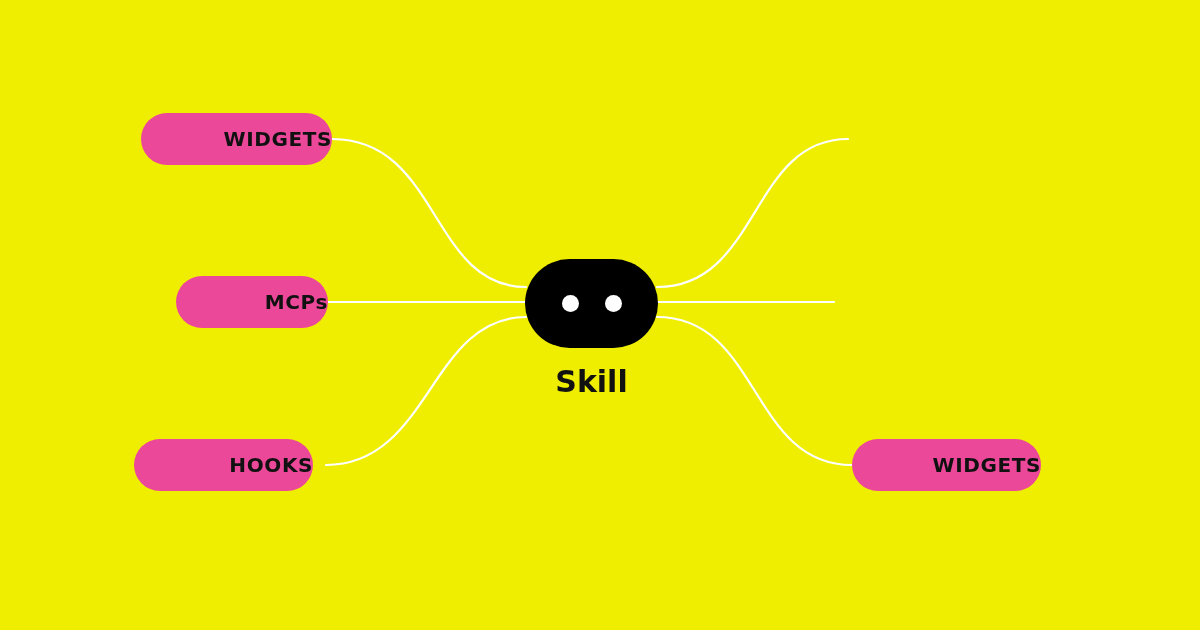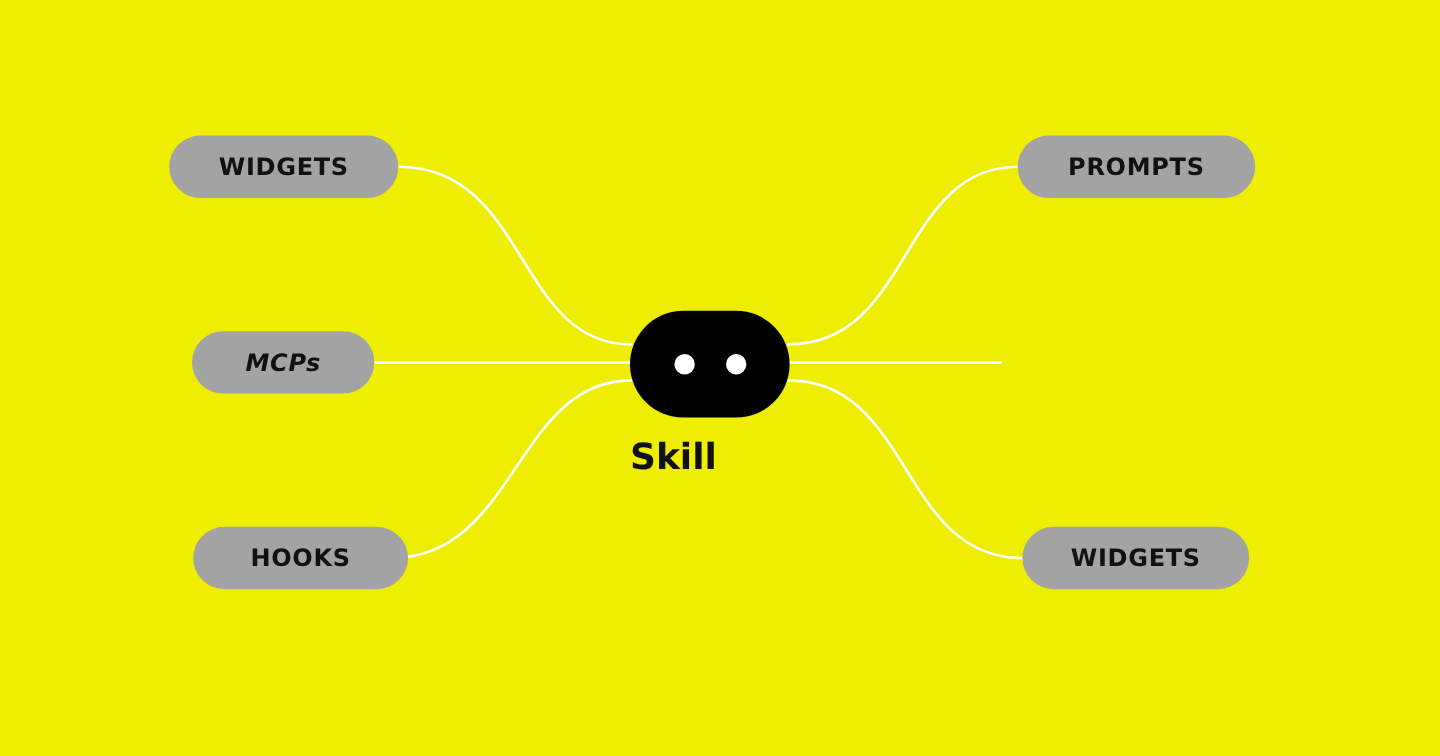--- a/index.html
+++ b/index.html
@@ -7,23 +7,23 @@
       width: 1200px; height: 630px; overflow: hidden;
       background: #EFEE00;
       position: relative;
       font-family: "DejaVu Sans", "Liberation Sans", sans-serif;
     }
     .canvas { position: absolute; left: 0; top: 0; width: 1200px; height: 630px; }
     svg.connectors { position: absolute; left: 0; top: 0; }
     .pill {
       position: absolute;
       height: 52px;
-      background: #a3a3a3;
+      background: #ec4899;
       border-radius: 26px;
-      display: flex; align-items: center; justify-content: center;
+      display: flex; align-items: center; justify-content: flex-end;
       font-weight: bold;
       font-size: 20px;
       letter-spacing: 0.6px;
       color: #111111;
       box-sizing: border-box;
       cursor: pointer;
     }
     .core {
       position: absolute;
       left: 525px; top: 259px;
@@ -35,20 +35,21 @@
       position: absolute;
       width: 17px; height: 17px;
       border-radius: 50%;
       background: #ffffff;
       top: 36px;
     }
     .core-label {
       position: absolute;
       left: 525px; top: 364px;
       width: 133px;
+      text-align: center;
       font-weight: bold;
       font-size: 30px;
       color: #111111;
     }
   </style>
 </head>
 <body>
 
 <div class="canvas">
 
@@ -61,30 +62,27 @@
 
       <path d="M848 139 C 750 139, 760 287, 657 287"></path>
       <path d="M834 302 L 657 302"></path>
       <path d="M852 465 C 750 465, 760 317, 657 317"></path>
     </g>
   </svg>
 
   <div class="pill" style="left:141px; top:113px; width:191px;">
     <span>WIDGETS</span>
   </div>
-  <div class="pill" style="left:160px; top:276px; width:152px;font-style:italic;">
+  <div class="pill" style="left:176px; top:276px; width:152px;">
     <span>MCPs</span>
   </div>
-  <div class="pill" style="left:161px; top:439px; width:179px;">
+  <div class="pill" style="left:134px; top:439px; width:179px;">
     <span>HOOKS</span>
   </div>
 
-  <div class="pill" style="left:848px; top:113px; width:198px;">
-    <span>PROMPTS</span>
-  </div>
   <div class="pill" style="left:852px; top:439px; width:189px;">
     <span>WIDGETS</span>
   </div>
 
   <div class="core">
     <div class="eye" style="left:37px;"></div>
     <div class="eye" style="left:80px;"></div>
   </div>
   <div class="core-label">Skill</div>
 

